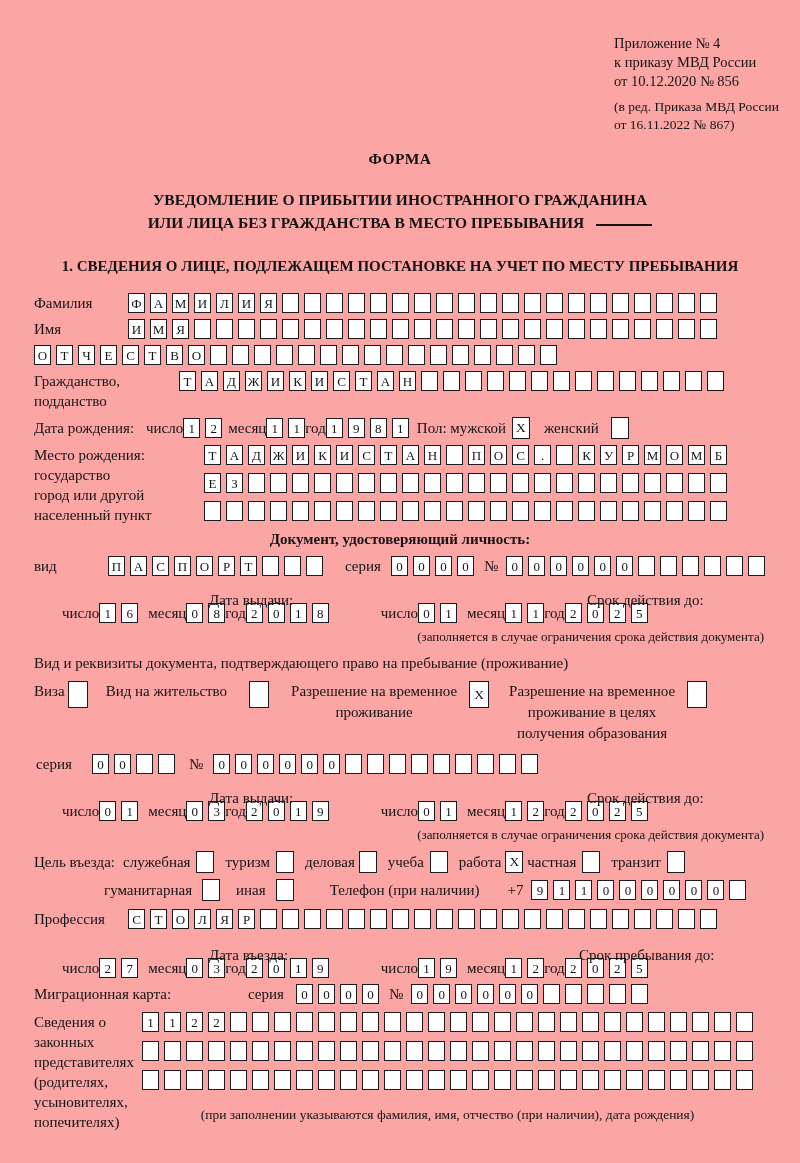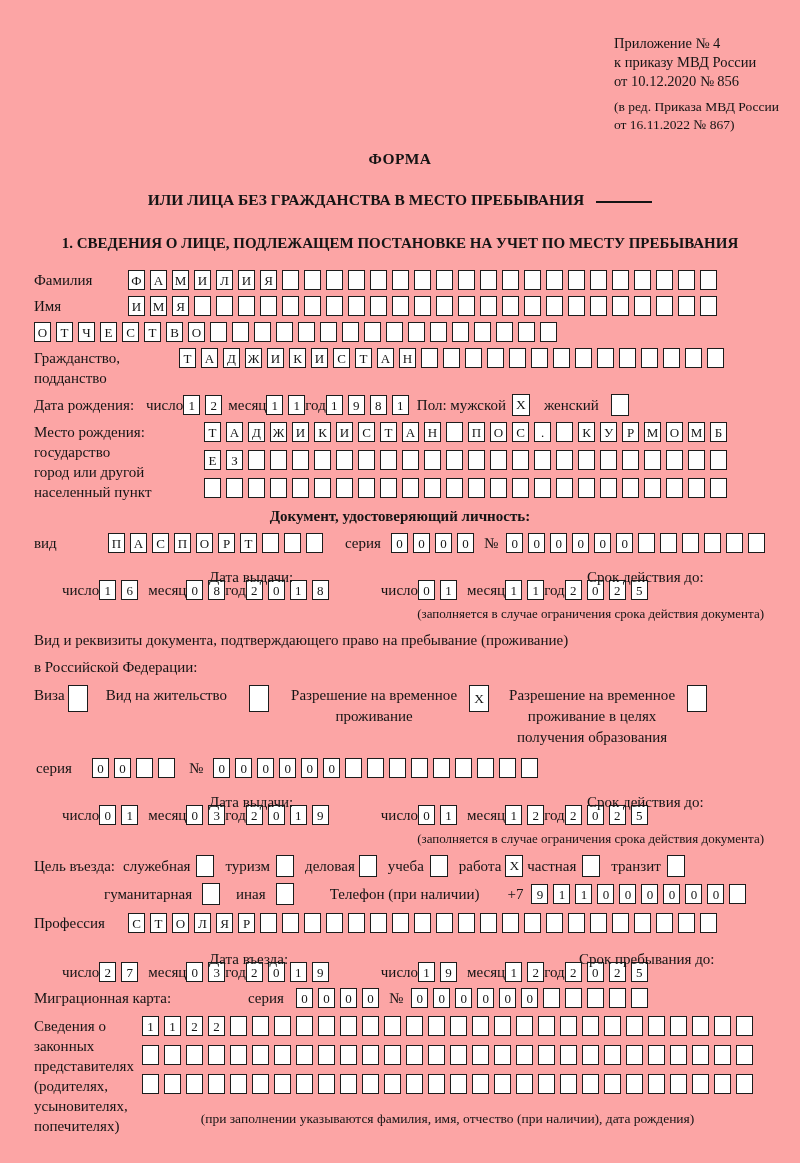--- a/index.html
+++ b/index.html
@@ -51,20 +51,21 @@
     <div>к приказу МВД России</div>
     <div>от 10.12.2020 № 856</div>
     <div class="hdr-sub">
       <div>(в ред. Приказа МВД России</div>
       <div>от 16.11.2022 № 867)</div>
     </div>
   </div>
   <div class="form-label">ФОРМА</div>
 
   <div class="title">
+    <div>УВЕДОМЛЕНИЕ О ПРИБЫТИИ ИНОСТРАННОГО ГРАЖДАНИНА</div>
     <div>
       <span>ИЛИ ЛИЦА БЕЗ ГРАЖДАНСТВА В МЕСТО ПРЕБЫВАНИЯ</span><span class="blank-line"></span>
     </div>
   </div>
 
   <div class="sec-heading" style="margin-top:24px;">1. СВЕДЕНИЯ О ЛИЦЕ, ПОДЛЕЖАЩЕМ ПОСТАНОВКЕ НА УЧЕТ ПО МЕСТУ ПРЕБЫВАНИЯ</div>
 
   <div class="row" style="margin-top:18px;">
     <div class="lbl lblcol" style="width:94px;">Фамилия</div>
     <div class="cells">
@@ -390,21 +391,20 @@
           <span class="cell">2</span>
           <span class="cell">0</span>
           <span class="cell">2</span>
           <span class="cell">5</span>
         </span>
     </div>
   </div>
   <div class="note-r">(заполняется в случае ограничения срока действия документа)</div>
 
   <div class="lbl">Вид и реквизиты документа, подтверждающего право на пребывание (проживание)</div>
-  <div class="lbl" style="margin-top:7px;">в Российской Федерации:</div>
 
   <div class="row top" style="margin-top:8px;">
     <div class="permit-opt">
       <span class="lbl">Виза</span>
       <span class="chk chk-lg" style="margin-left:3px;"></span>
     </div>
     <div class="permit-opt" style="margin-left:18px;">
       <span class="lbl">Вид на жительство</span>
       <span class="chk chk-lg" style="margin-left:22px;"></span>
     </div>

